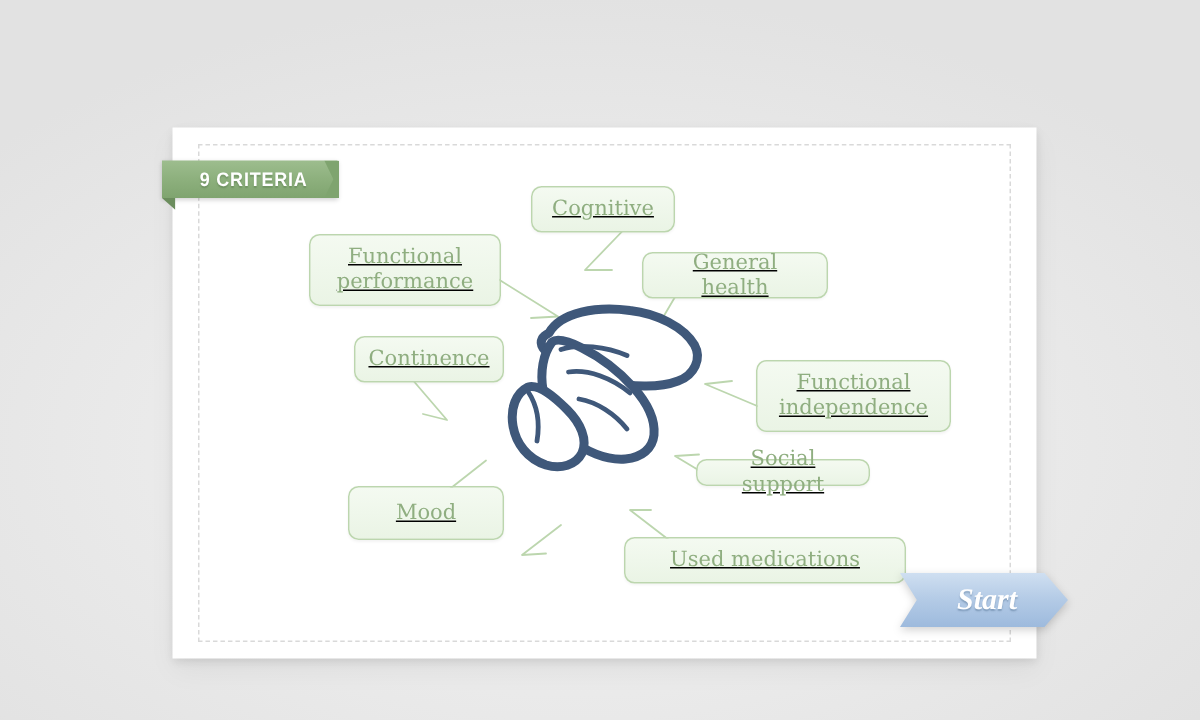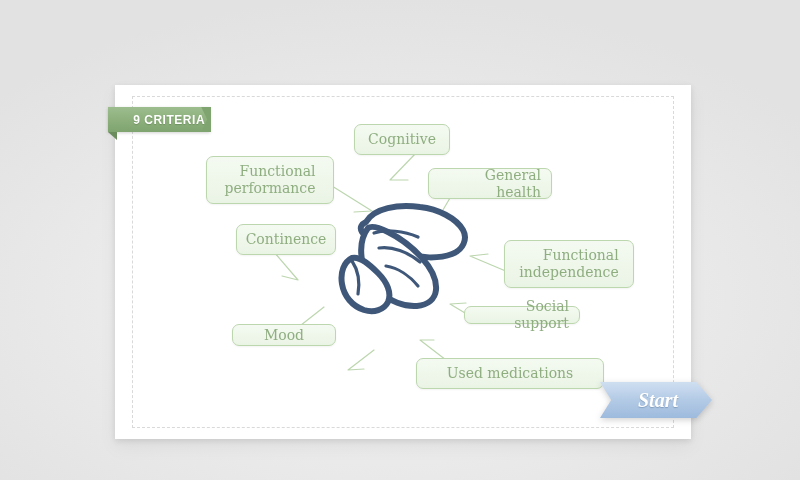--- a/index.html
+++ b/index.html
@@ -114,21 +114,21 @@
     left: 17px; top: 11px;
     right: 17px; bottom: 11px;
     border: 1px dashed #d9d9d9;
   }
 
   
   .ribbon {
     position: absolute;
     left: 108px; top: 107px;
     height: 25px;
-    padding: 0 2px 0 22px;
+    padding: 0 17px 0 22px;
     background: linear-gradient(180deg, #9dbd8e 0%, #8db07d 50%, #7fa46f 100%);
     color: #ffffff;
     display: flex;
     align-items: center;
     box-shadow: 0 1px 3px rgba(0,0,0,0.18);
     cursor: default;
     text-align: center;
   }
   .ribbon-label {
     font-family: "Liberation Sans Narrow", "Liberation Sans", sans-serif;
@@ -158,23 +158,24 @@
   
   .bubble {
     position: absolute;
     background: linear-gradient(180deg, #f4faf1 0%, #eaf4e5 100%);
     border: 1px solid #bcd6ae;
     border-radius: 7px;
     box-sizing: border-box;
     display: flex;
     align-items: center;
     justify-content: center;
-    text-align: right;
+    text-align: center;
     cursor: pointer;
     box-shadow: 0 1px 2px rgba(0,0,0,0.05);
+    text-decoration: underline;
   }
   .bubble-label {
     font-family: "DejaVu Serif", "Liberation Serif", serif;
     font-size: 14px;
     line-height: 17px;
     color: #8fae80;
     padding: 0 10px;
     white-space: pre-line;
     user-select: none;
   }
@@ -306,21 +307,21 @@
 
   <div class="bubble" style="left:504px; top:240px; width:130px; height:48px;">
     <span class="bubble-label two-line">Functional
 independence</span>
   </div>
 
   <div class="bubble" style="left:464px; top:306px; width:116px; height:18px;">
     <span class="bubble-label">Social support</span>
   </div>
 
-  <div class="bubble" style="left:232px; top:324px; width:104px; height:22px;">
+  <div class="bubble" style="left:232px; top:324px; width:104px; height:36px;">
     <span class="bubble-label">Mood</span>
   </div>
 
   <div class="bubble" style="left:416px; top:358px; width:188px; height:31px;">
     <span class="bubble-label">Used medications</span>
   </div>
 
 
   <div class="hand">
     <svg width="165" height="135" viewBox="0 0 165 135">

